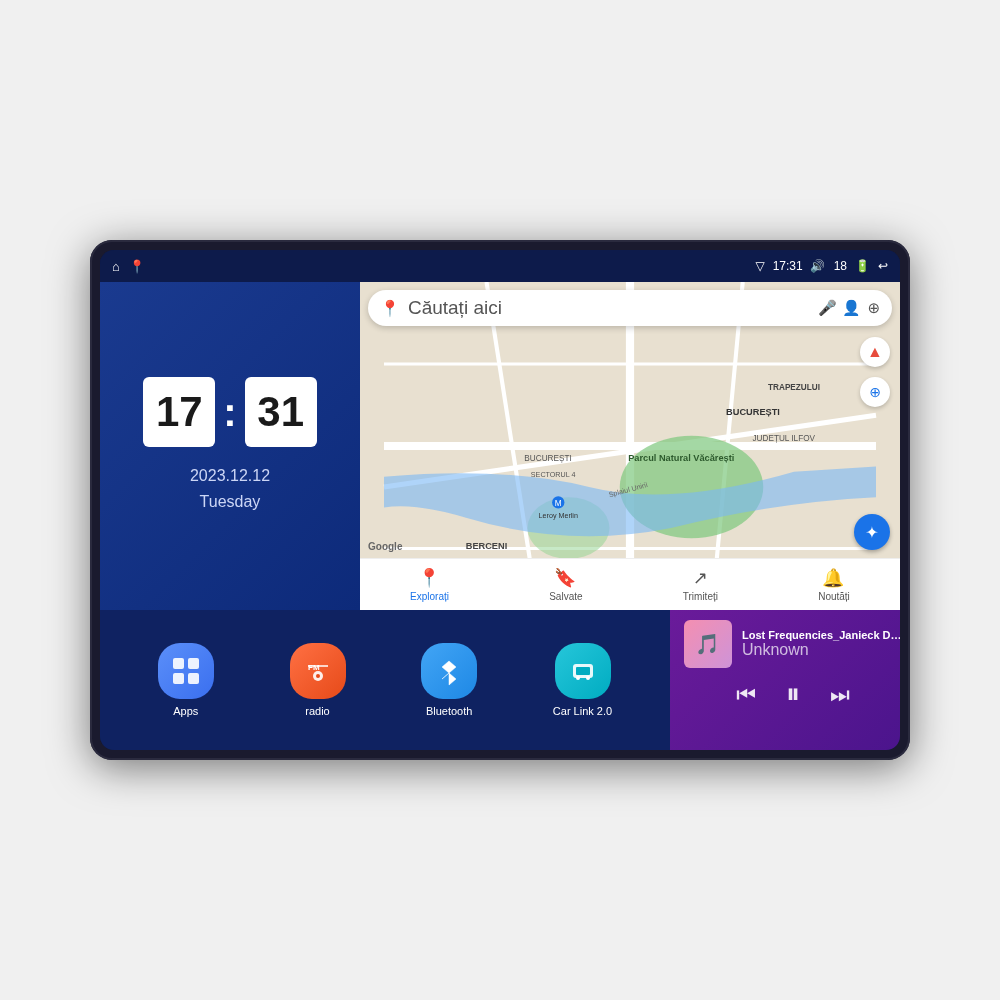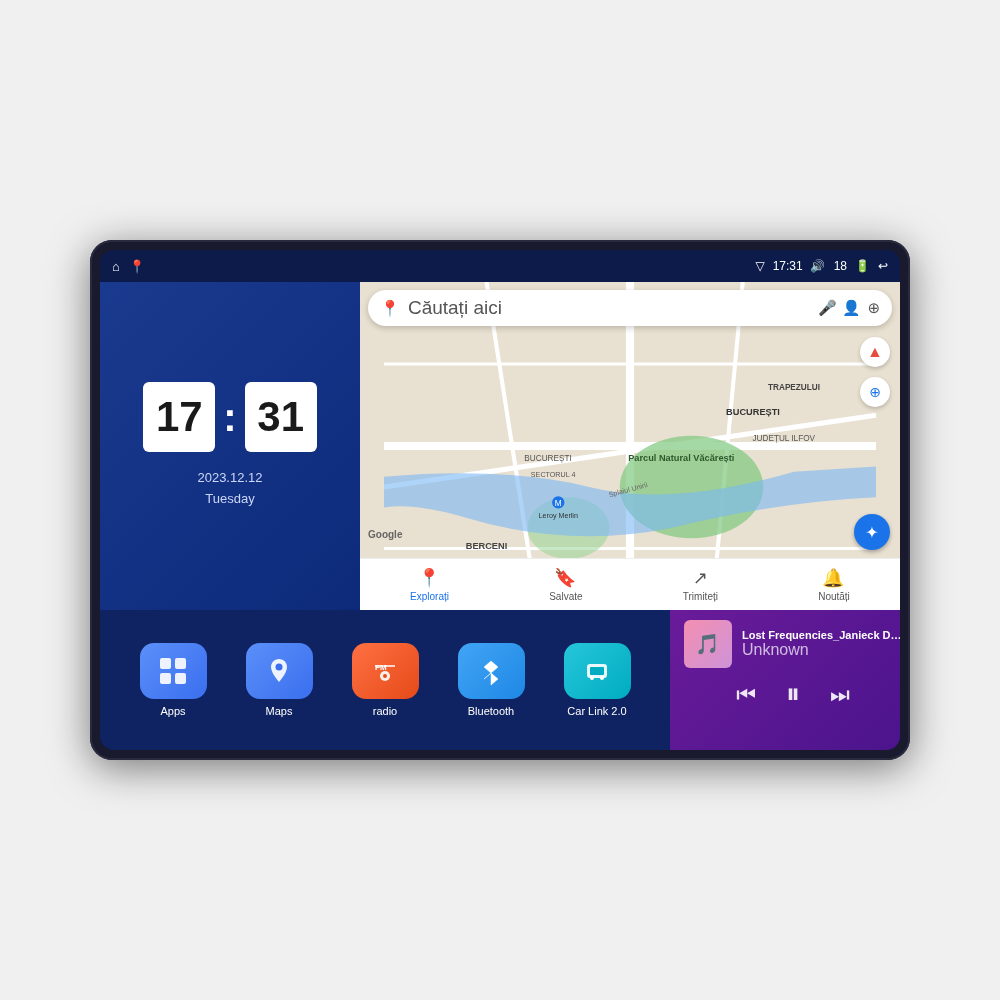--- a/index.html
+++ b/index.html
@@ -114,21 +114,21 @@
 
     .clock-colon {
       color: white;
       font-size: 40px;
       font-weight: bold;
       line-height: 1;
     }
 
     .date-text {
       color: #ccd6f6;
-      font-size: 13px;
+      font-size: 16px;
       text-align: center;
       line-height: 1.6;
     }
 
     
     .map-panel {
       flex: 1;
       background: #e8e0d0;
       position: relative;
       overflow: hidden;
@@ -232,23 +232,23 @@
 
     .app-item {
       display: flex;
       flex-direction: column;
       align-items: center;
       gap: 6px;
       cursor: pointer;
     }
 
     .app-icon-wrap {
-      width: 67px;
+      width: 56px;
       height: 56px;
-      border-radius: 14px;
+      border-radius: 22px;
       display: flex;
       align-items: center;
       justify-content: center;
       font-size: 26px;
     }
 
     .app-label {
       color: white;
       font-size: 11px;
     }
@@ -365,21 +365,21 @@
       align-items: center;
       justify-content: center;
       box-shadow: 0 2px 4px rgba(0,0,0,0.3);
       z-index: 10;
       color: white;
       font-size: 16px;
     }
 
     .google-logo {
       position: absolute;
-      bottom: 70px;
+      bottom: 58px;
       left: 8px;
       color: #666;
       font-size: 10px;
       font-weight: bold;
       z-index: 10;
     }
 
     
     .face-placeholder {
       width: 100%;
@@ -513,29 +513,20 @@
               <svg width="30" height="30" viewBox="0 0 30 30">
                   <rect x="2" y="2" width="11" height="11" rx="2" fill="white" opacity="0.9"></rect>
                   <rect x="17" y="2" width="11" height="11" rx="2" fill="white" opacity="0.9"></rect>
                   <rect x="2" y="17" width="11" height="11" rx="2" fill="white" opacity="0.9"></rect>
                   <rect x="17" y="17" width="11" height="11" rx="2" fill="white" opacity="0.9"></rect>
                 </svg>
             </div>
             <span class="app-label">Apps</span>
           </div>
 
-          <div class="app-item">
-            <div class="app-icon-wrap icon-maps">
-              <svg width="30" height="30" viewBox="0 0 30 30">
-                <path d="M15 3 C10 3 7 7 7 11 C7 17 15 26 15 26 C15 26 23 17 23 11 C23 7 20 3 15 3Z" fill="white" opacity="0.9"></path>
-                <circle cx="15" cy="11" r="3.5" fill="#3a6fef"></circle>
-              </svg>
-            </div>
-            <span class="app-label">Maps</span>
-          </div>
 
           <div class="app-item">
             <div class="app-icon-wrap icon-radio">
               <svg width="30" height="30" viewBox="0 0 30 30">
                 <text x="5" y="14" fill="white" font-size="8" font-weight="bold">FM</text>
                 <circle cx="15" cy="20" r="5" fill="white" opacity="0.9"></circle>
                 <circle cx="15" cy="20" r="2" fill="#e64a19"></circle>
                 <line x1="5" y1="10" x2="25" y2="10" stroke="white" stroke-width="1.5"></line>
               </svg>
             </div>

